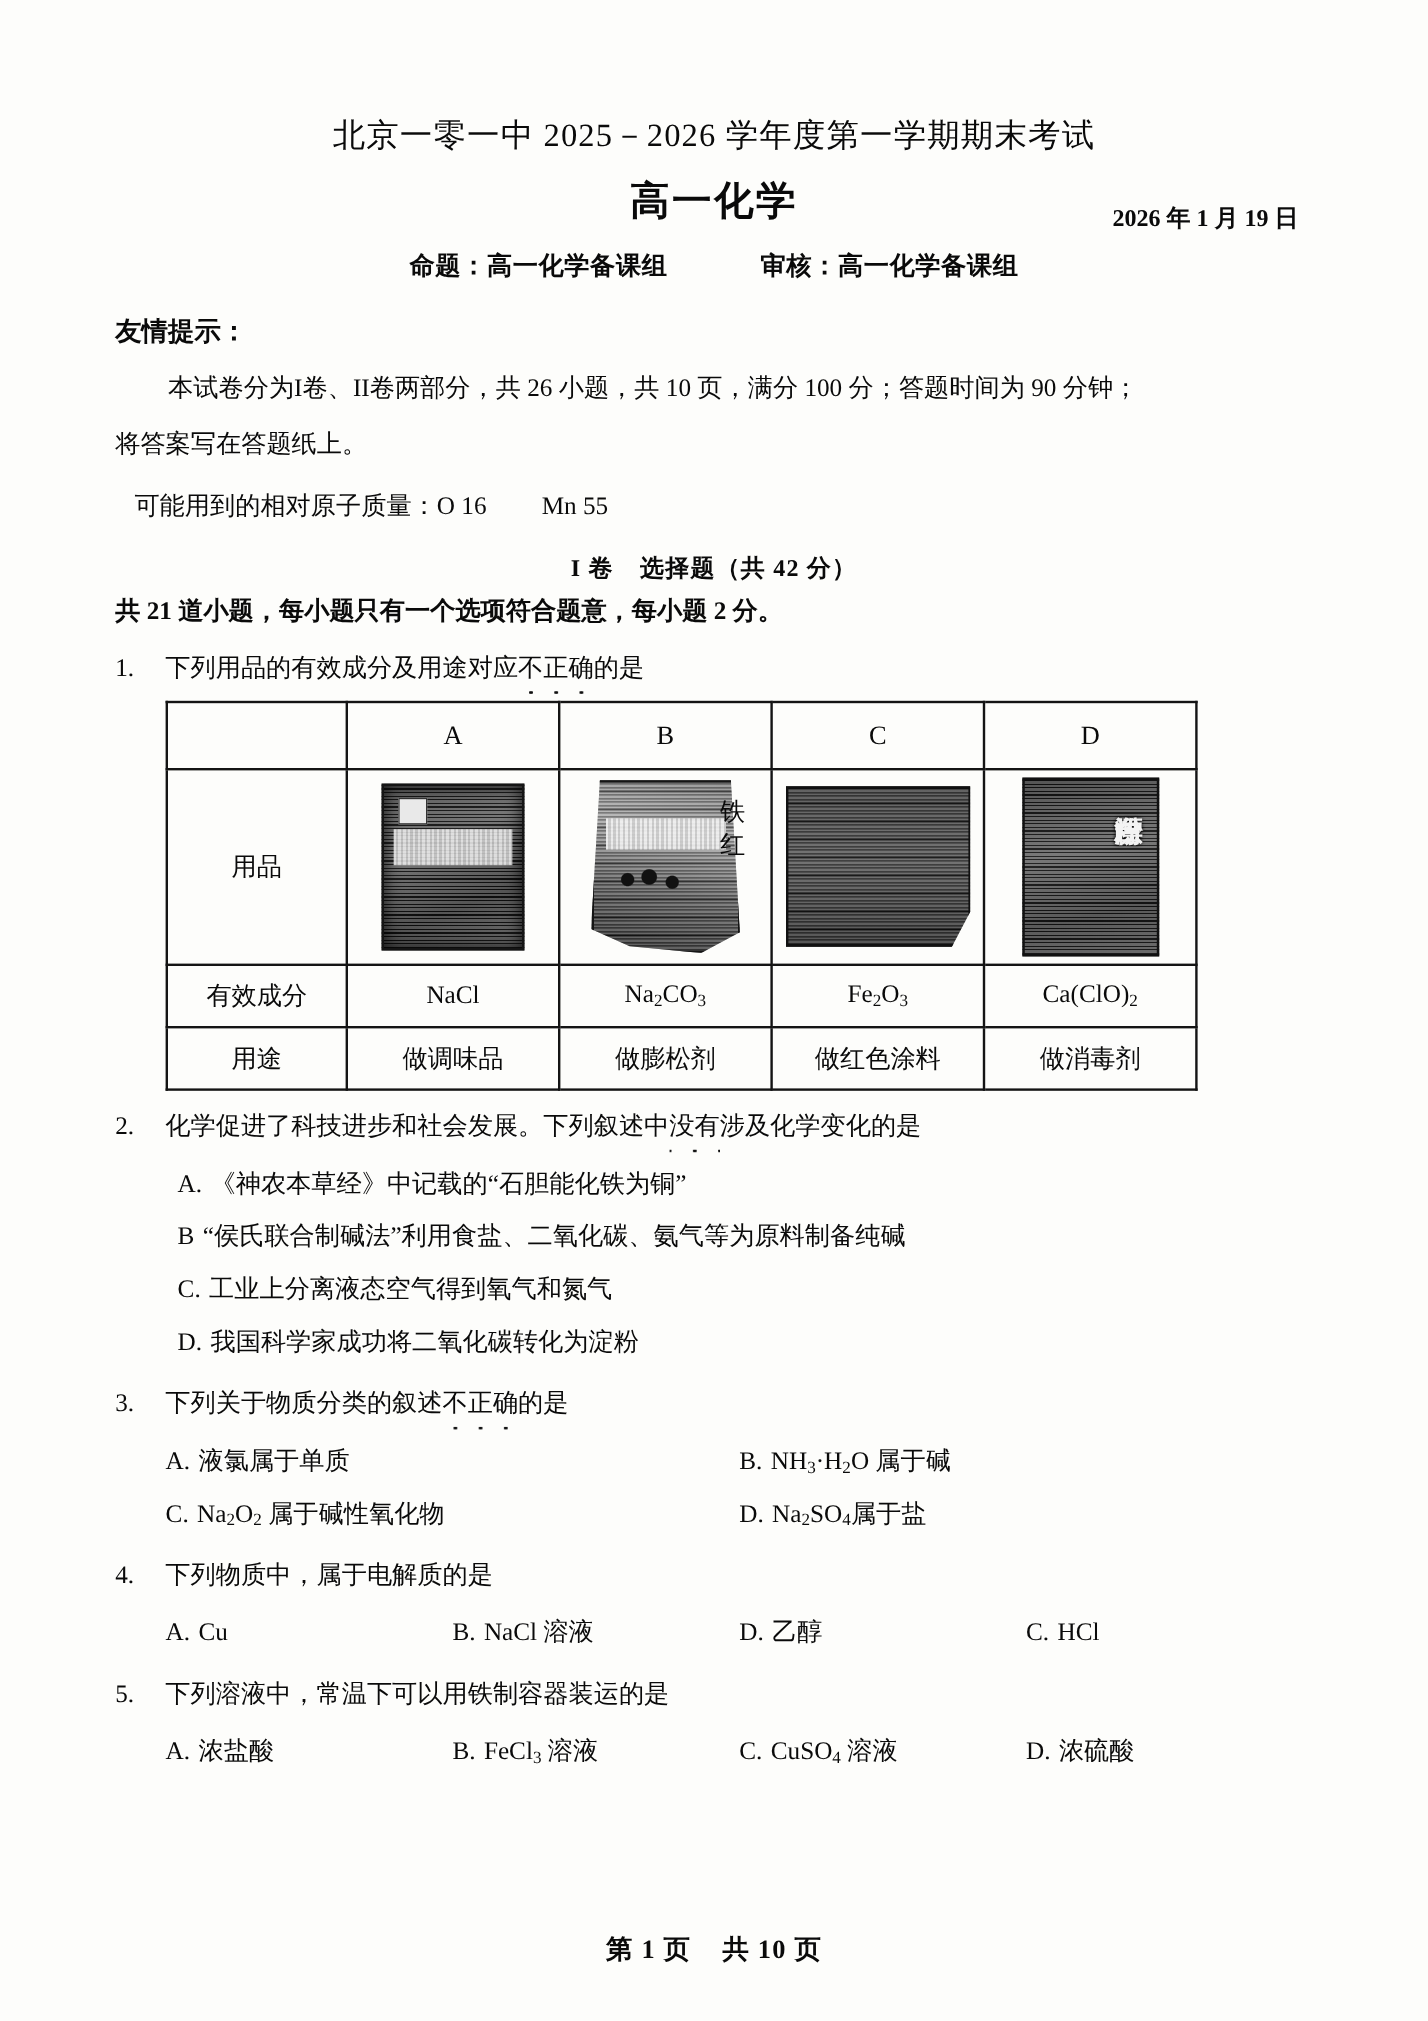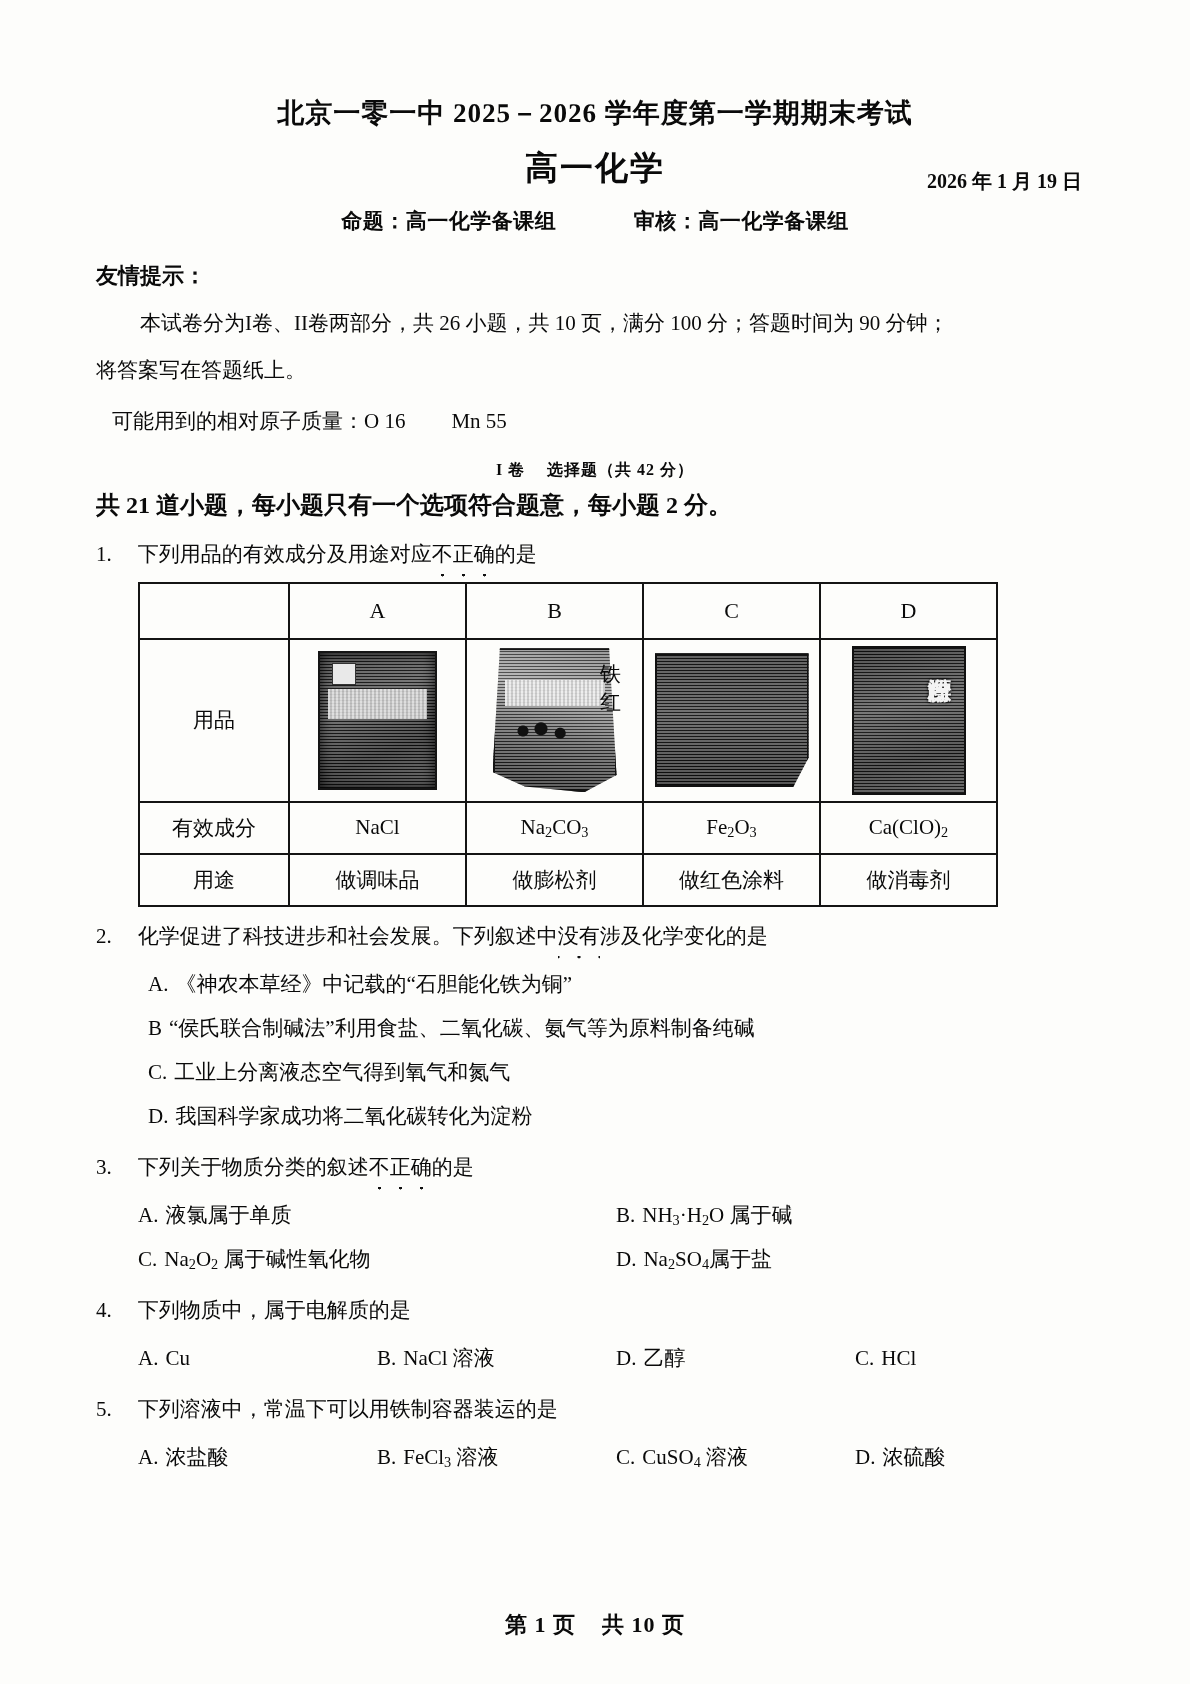--- a/index.html
+++ b/index.html
@@ -23,21 +23,21 @@
   }
   .content{
     position:absolute;
     left:96px;right:96px;top:96px;
   }
 
   
   .doc-title{
     text-align:center;
     font-size:27px;
-    font-weight:700;
+    font-weight:400;
     letter-spacing:1px;
     line-height:1.3;
     margin:0 0 18px 0;
     transform:skewX(-0.4deg);
   }
   .subject-row{
     position:relative;
     height:52px;
     margin-bottom:4px;
   }
@@ -82,28 +82,28 @@
   .atoms{
     font-size:21px;
     line-height:1.95;
     margin:10px 0 18px 16px;
   }
   .atoms .sp{display:inline-block;width:46px;}
 
   
   .sec-head{
     text-align:center;
-    font-size:16px;
+    font-size:20px;
     font-weight:700;
     margin:14px 0 8px 0;
     letter-spacing:1px;
   }
   .sec-head .romansp{display:inline-block;width:22px;}
   .sec-sub{
-    font-size:24px;
+    font-size:21px;
     font-weight:700;
     margin:0 0 14px 0;
   }
 
   
   .q{
     font-size:21px;
     line-height:1.85;
     margin:10px 0 4px 0;
     position:relative;

